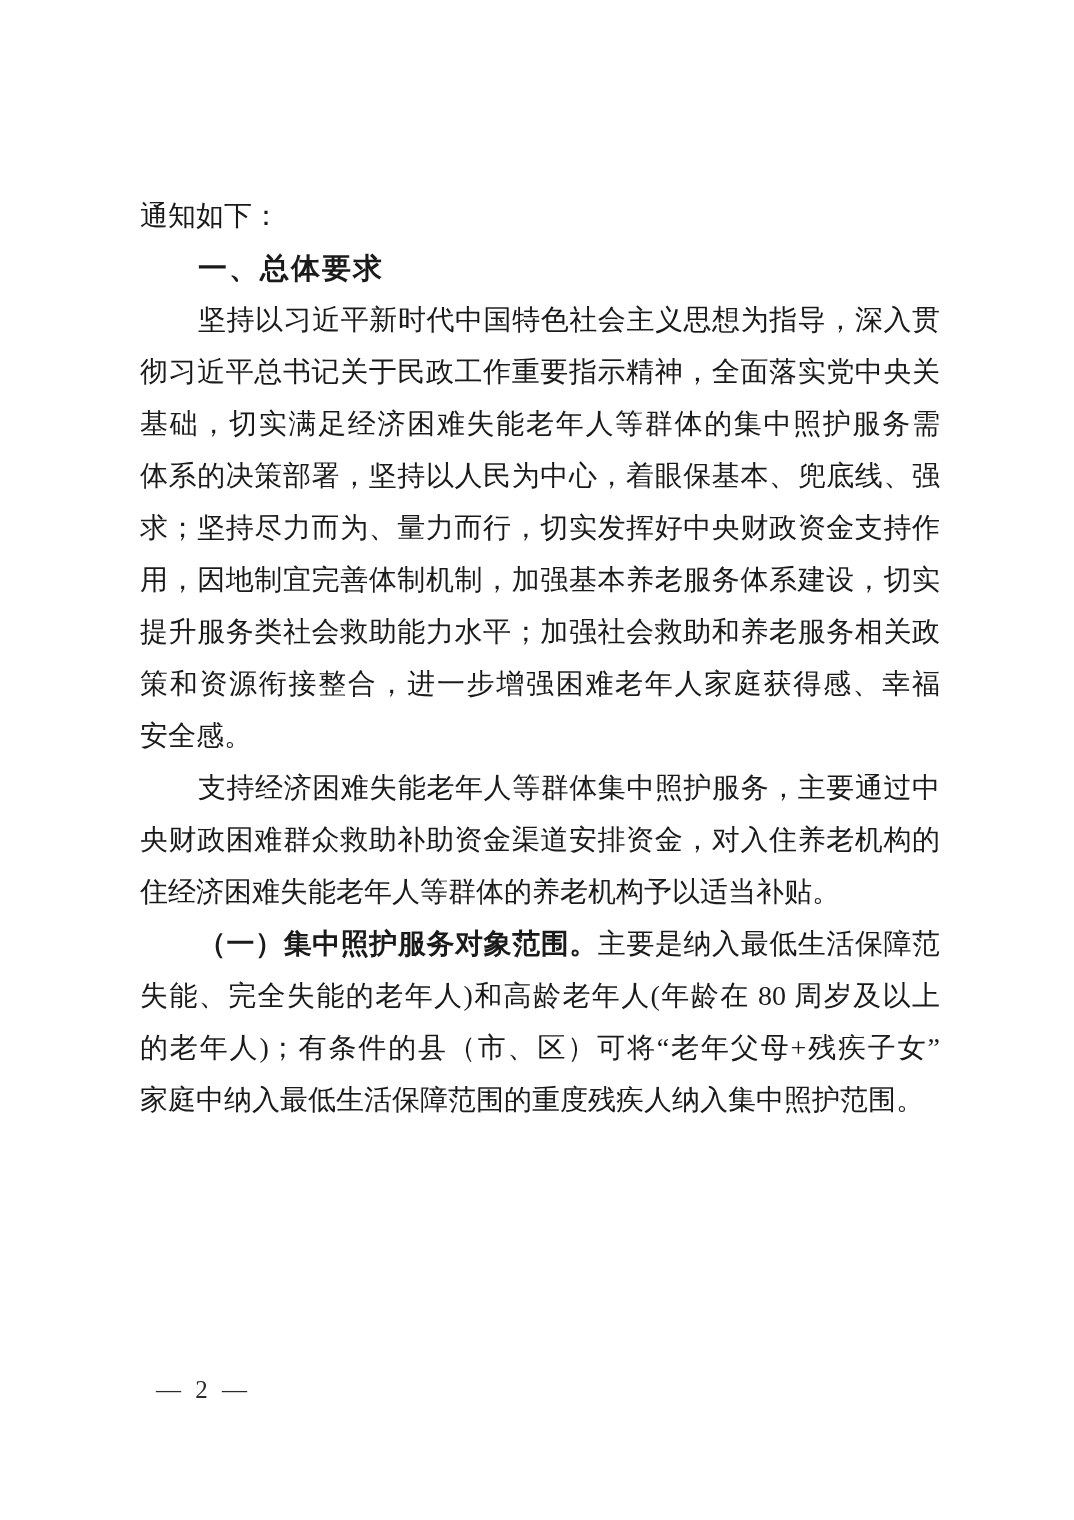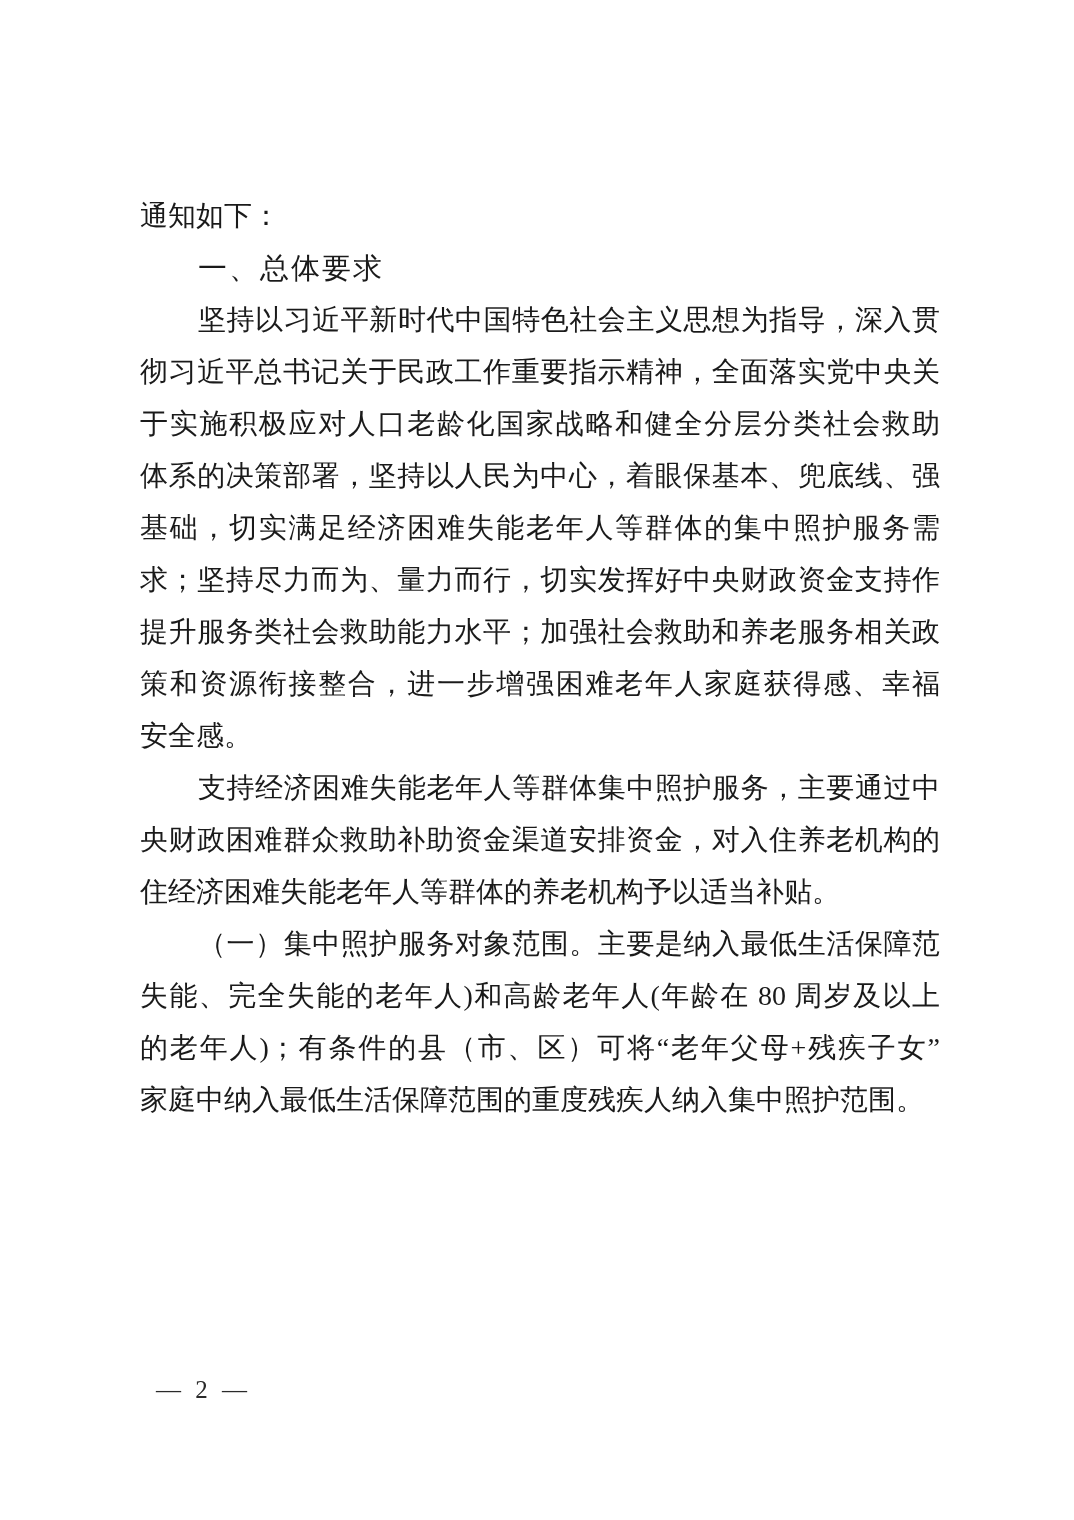--- a/index.html
+++ b/index.html
@@ -34,26 +34,26 @@
     overflow: hidden;
   }
   .line.fill {
     text-align-last: justify;
   }
   .line.indent {
     text-indent: 58px;
   }
   .line.heading {
     font-family: "Liberation Sans", "DejaVu Sans", sans-serif;
-    font-weight: normal;
+    font-weight: bold;
     font-size: 29px;
     letter-spacing: 2px;
   }
   .lead {
-    font-weight: normal;
+    font-weight: bold;
   }
   .footer {
     position: absolute;
     left: 156px;
     top: 1368px;
     height: 44px;
     line-height: 44px;
     font-size: 25px;
     letter-spacing: 4px;
     color: #2a2a2a;
@@ -61,24 +61,24 @@
 </style>
 </head>
 <body>
 
 <div class="page">
   <div class="content" id="content">
       <div class="line"><span>通知如下：</span></div>
       <div class="line heading indent"><span>一、总体要求</span></div>
       <div class="line indent fill"><span>坚持以习近平新时代中国特色社会主义思想为指导，深入贯</span></div>
       <div class="line fill"><span>彻习近平总书记关于民政工作重要指示精神，全面落实党中央关</span></div>
-      <div class="line fill"><span>于实施积极应对人口老龄化国家战略和健全分层分类社会救助</span></div>
+      <div class="line fill"><span>基础，切实满足经济困难失能老年人等群体的集中照护服务需</span></div>
       <div class="line fill"><span>体系的决策部署，坚持以人民为中心，着眼保基本、兜底线、强</span></div>
-      <div class="line fill"><span>基础，切实满足经济困难失能老年人等群体的集中照护服务需</span></div>
       <div class="line fill"><span>求；坚持尽力而为、量力而行，切实发挥好中央财政资金支持作</span></div>
+      <div class="line fill"><span>用，因地制宜完善体制机制，加强基本养老服务体系建设，切实</span></div>
       <div class="line fill"><span>提升服务类社会救助能力水平；加强社会救助和养老服务相关政</span></div>
       <div class="line fill"><span>策和资源衔接整合，进一步增强困难老年人家庭获得感、幸福感、</span></div>
       <div class="line"><span>安全感。</span></div>
       <div class="line indent fill"><span>支持经济困难失能老年人等群体集中照护服务，主要通过中</span></div>
       <div class="line fill"><span>央财政困难群众救助补助资金渠道安排资金，对入住养老机构的</span></div>
       <div class="line"><span>住经济困难失能老年人等群体的养老机构予以适当补贴。</span></div>
       <div class="line indent fill"><span class="lead">（一）集中照护服务对象范围。</span><span>主要是纳入最低生活保障范</span></div>
       <div class="line fill"><span>失能、完全失能的老年人)和高龄老年人(年龄在 80 周岁及以上</span></div>
       <div class="line fill"><span>的老年人)；有条件的县（市、区）可将“老年父母+残疾子女”</span></div>
       <div class="line"><span>家庭中纳入最低生活保障范围的重度残疾人纳入集中照护范围。</span></div>

